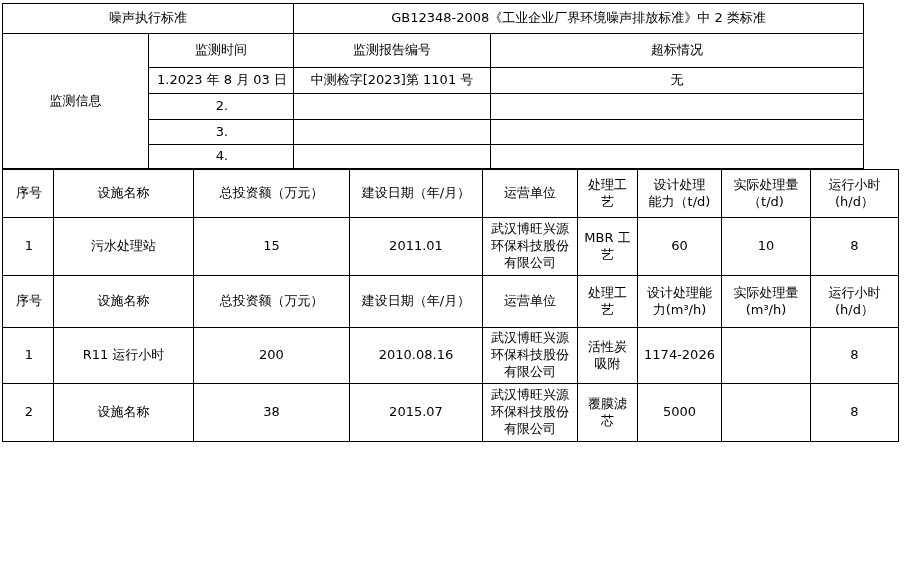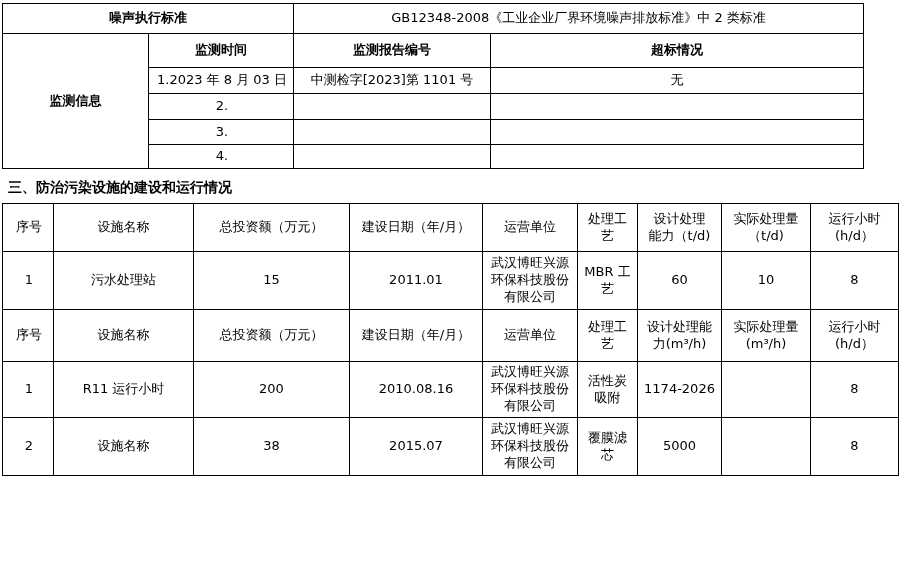--- a/index.html
+++ b/index.html
@@ -6,21 +6,21 @@
   .page {
     width:904px; height:561px; position:relative; background:#ffffff;
     font-family:"DejaVu Sans", sans-serif; color:#000000; overflow:hidden;
   }
   table { border-collapse:collapse; table-layout:fixed; margin-left:2px; background:#ffffff; }
   td {
     border:1px solid #000000; font-size:13px; text-align:center;
     vertical-align:middle; padding:0 3px; overflow:hidden; line-height:1.3;
     word-break:break-all;
   }
-  .b { font-weight:bold; }
+  .b { font-weight:normal; }
   .left { text-align:center; padding-left:5px; }
   .pre { white-space:pre-line; }
   .noise-table { margin-top:3px; width:861px; }
   .fac-table { width:896px; }
   .section-title { font-weight:bold; font-size:14px; margin:10px 0 8px 8px; height:16px; line-height:16px; }
   tr.r30{height:30px} tr.r34{height:34px} tr.r26{height:26px} tr.r25{height:25px} tr.r24{height:24px}
   tr.r22{height:22px} tr.r48{height:48px} tr.r58{height:58px} tr.rcap{height:30px}
   tr.r52{height:52px} tr.r56{height:56px} tr.r29{height:29px}
 </style>
 </head>
@@ -62,21 +62,20 @@
       <td></td>
     </tr>
     <tr class="r24">
       <td class="left">4.</td>
       <td></td>
       <td></td>
     </tr>
   </tbody>
     </table>
 
-  <div class="section-title">三、防治污染设施的建设和运行情况</div>
 
   <table class="fac-table">
     <colgroup>
       <col style="width:51px">
         <col style="width:140px">
         <col style="width:156px">
         <col style="width:133px">
       <col style="width:95px">
         <col style="width:60px">
         <col style="width:84px">

